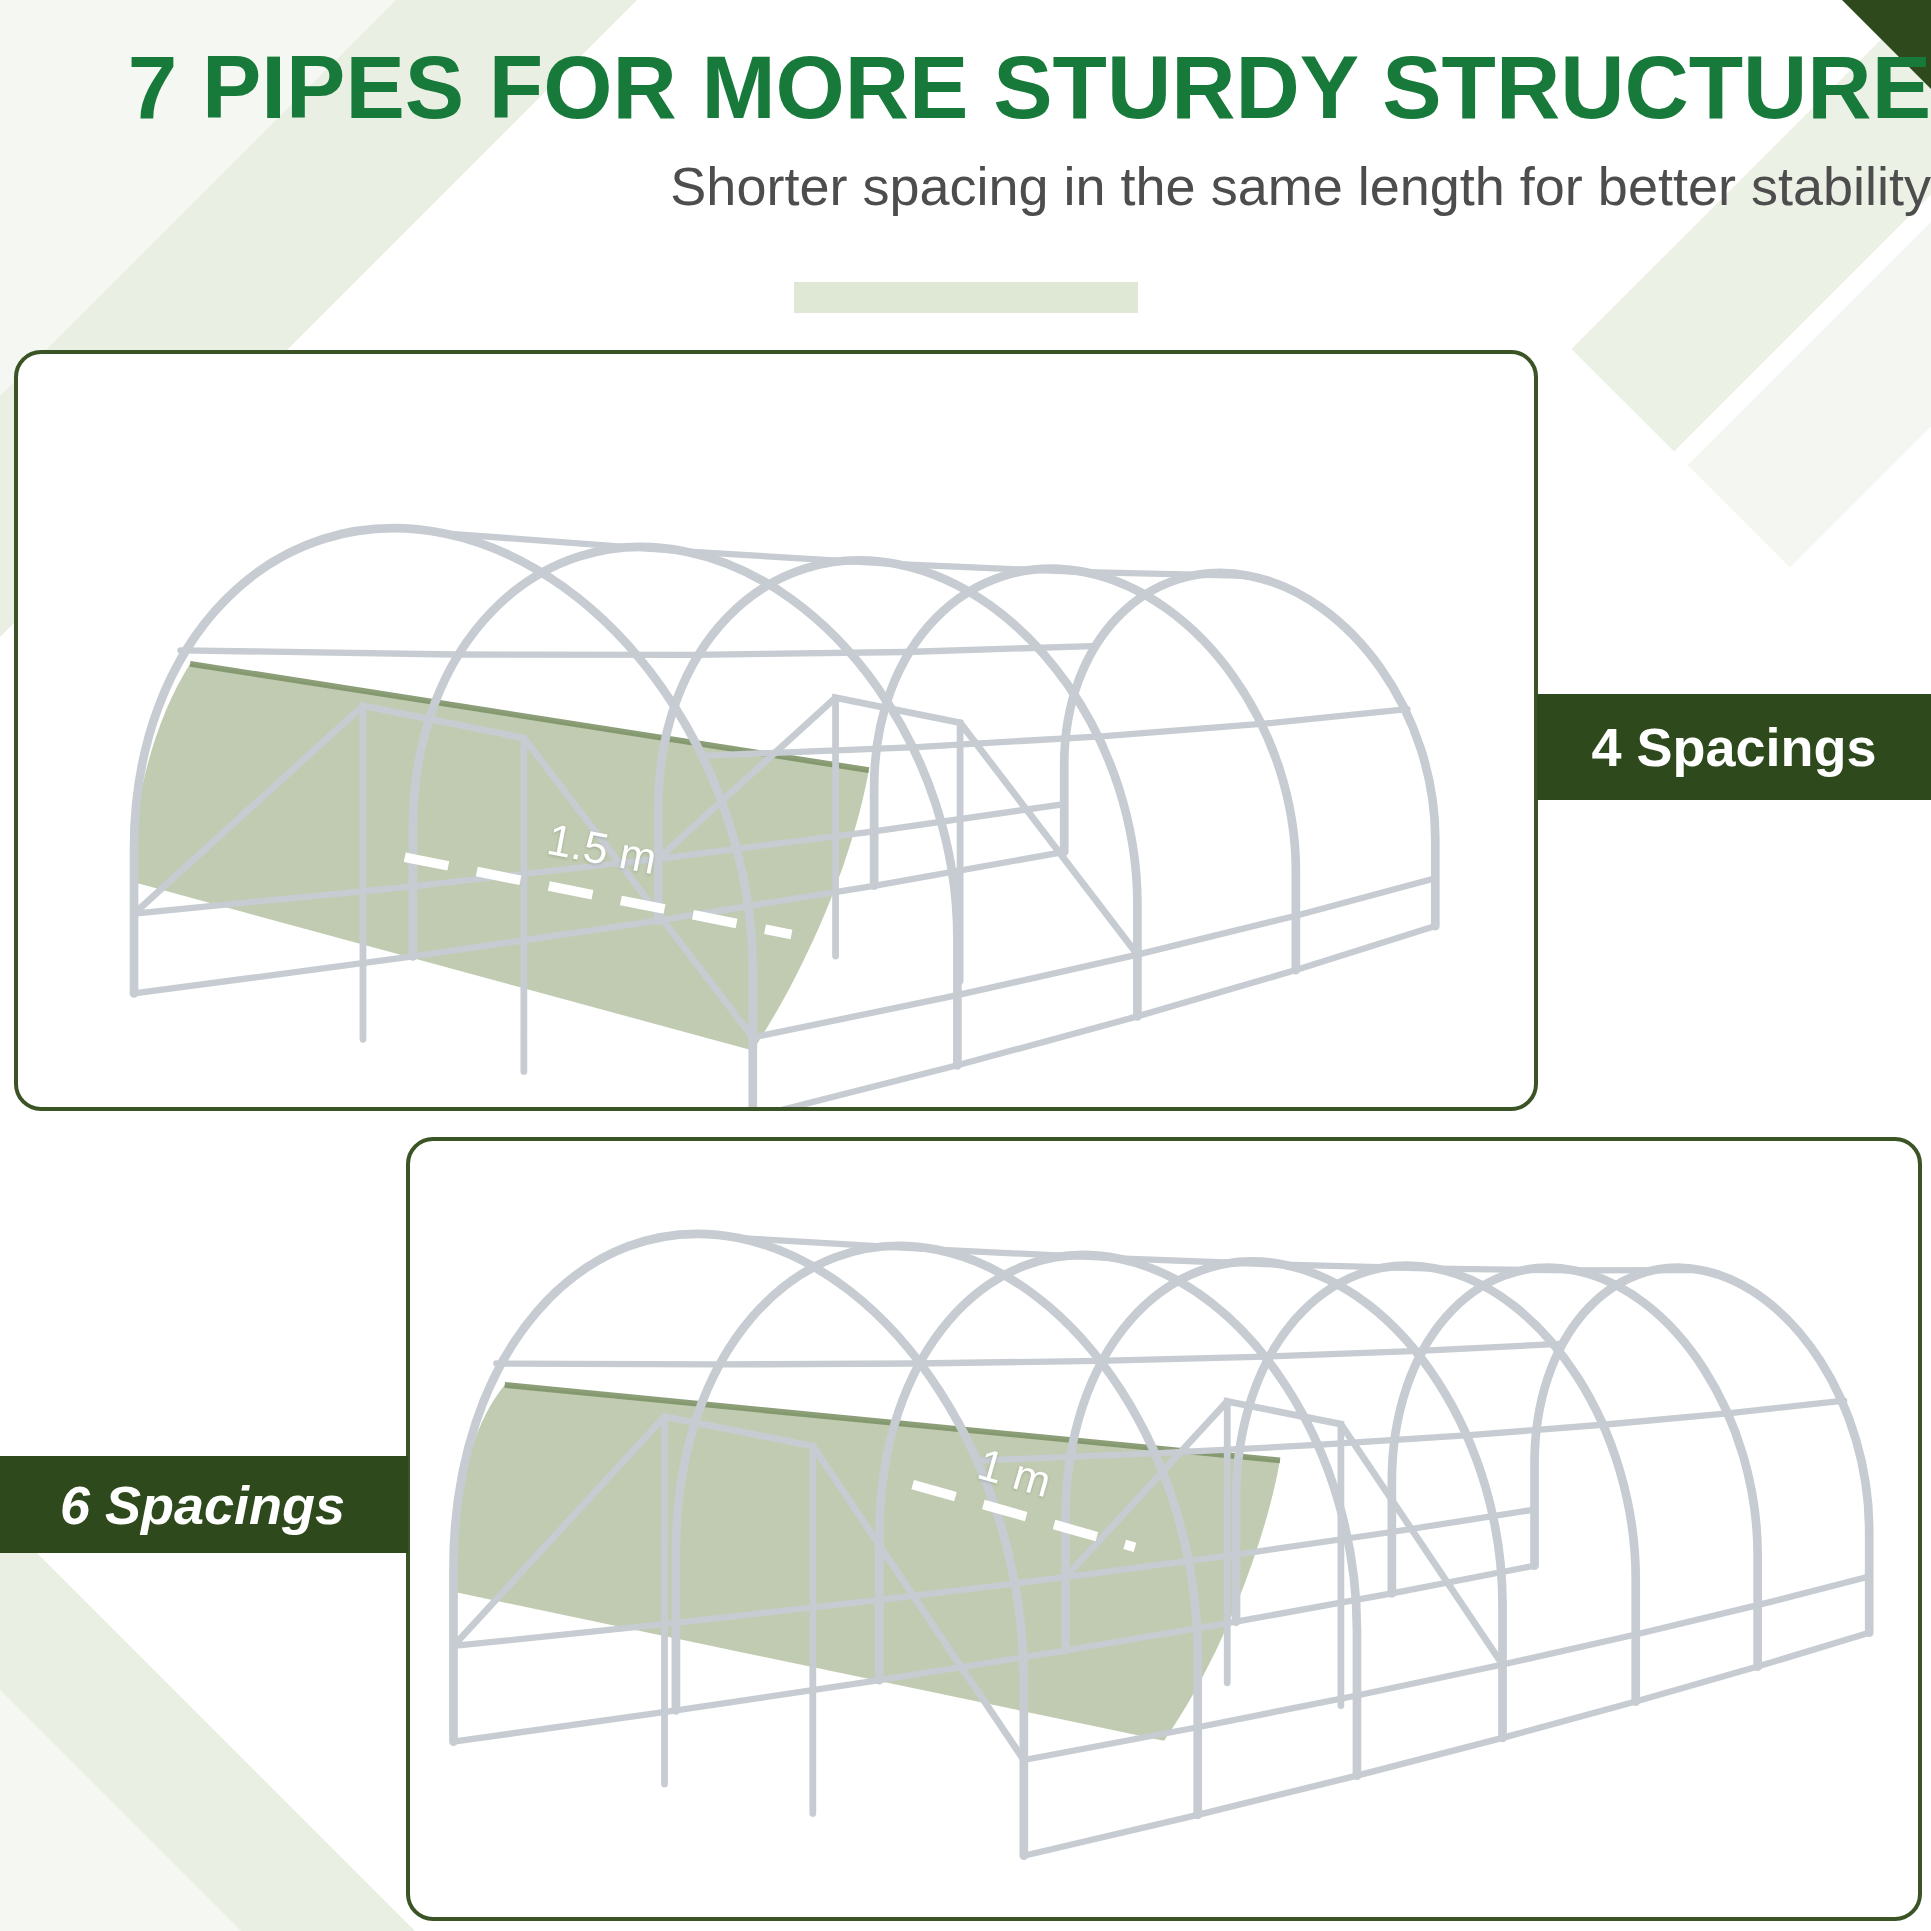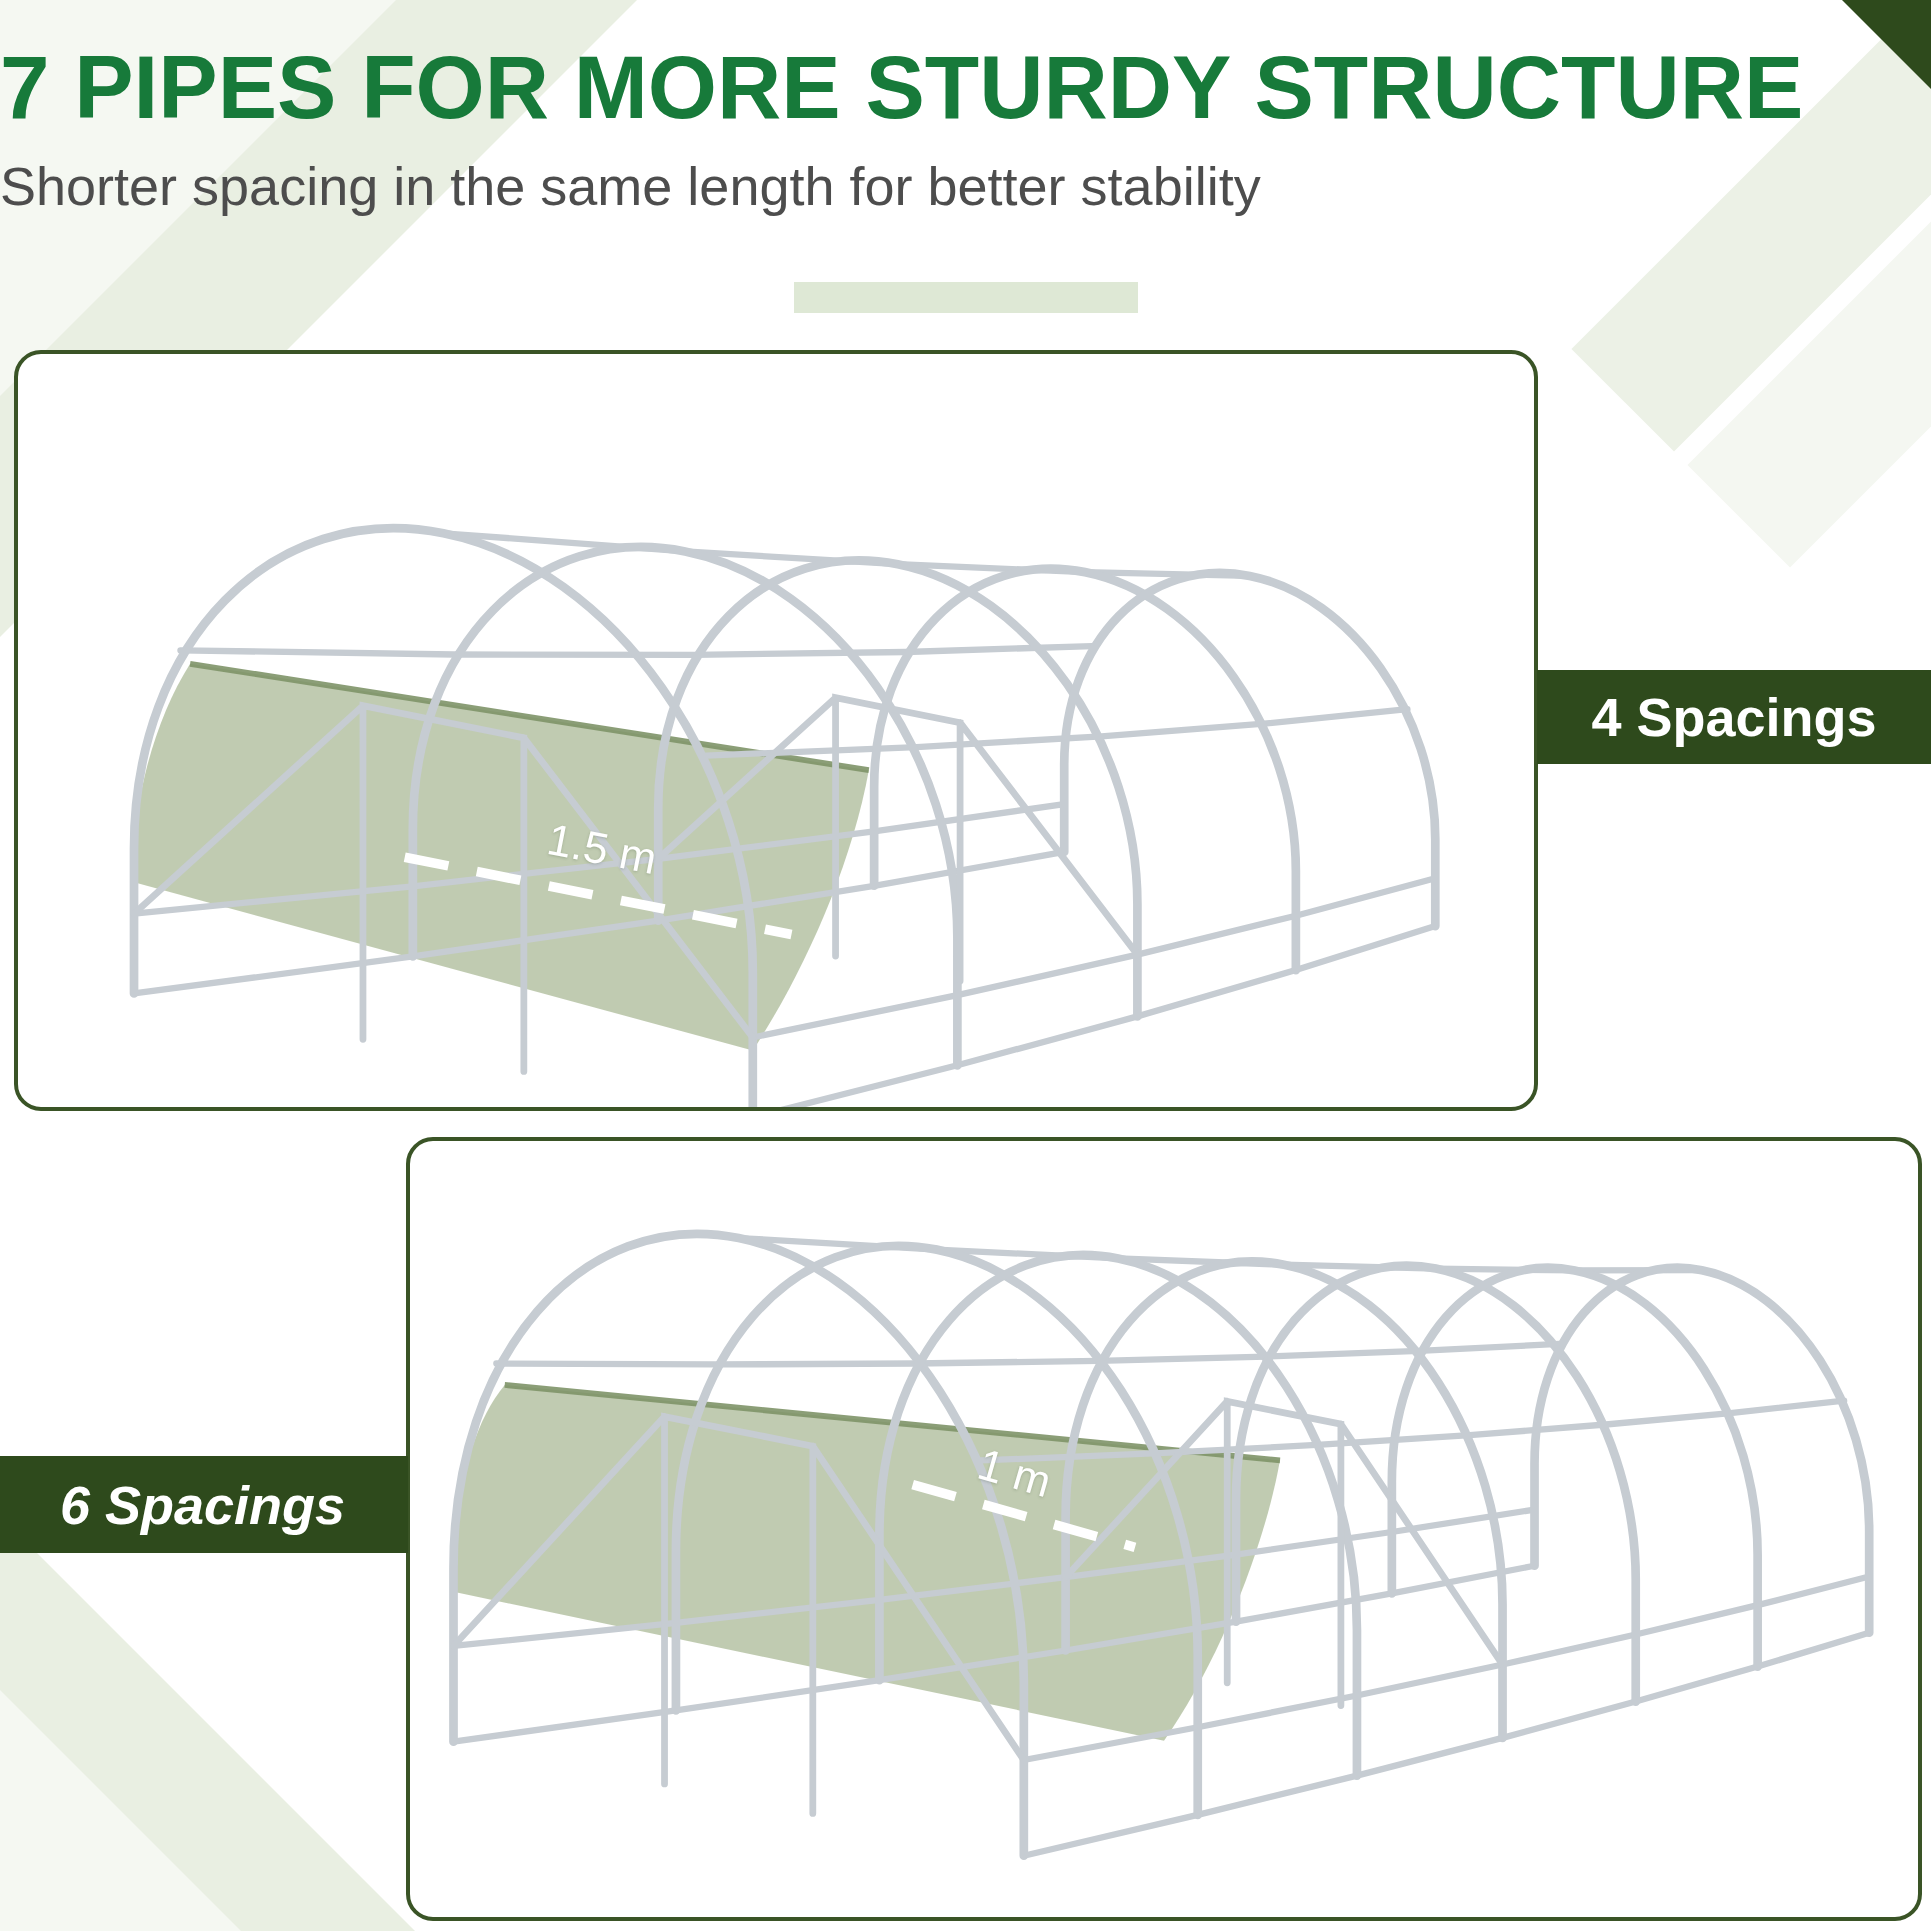--- a/index.html
+++ b/index.html
@@ -27,21 +27,21 @@
             right:-203px; top:116px; transform: rotate(-45deg); }
   .chev-b { width:599px; height:145px; background:#f4f7f1;
             right:-319px; top:232px; transform: rotate(-45deg); }
   .corner-tr { top:0; right:0; width:89px; height:89px;
                background: var(--badge-green, #2e4a1c);
                clip-path: polygon(0 0, 100% 0, 100% 100%); }
   .accent-bar { position:absolute; z-index:1; left:794px; top:282px;
                 width:344px; height:31px; background:#dee8d5; }
 
   
-  .header { position:absolute; z-index:2; top:41px; left:0; right:0; text-align:left; }
+  .header { position:absolute; z-index:2; top:41px; left:0; right:0; text-align:right; }
   .title {
     font-size: 89px; font-weight: 800; letter-spacing: 0;
     color: var(--title-green, #177a3a); line-height: 1.05;
   }
   .subtitle { margin-top: 21px; font-size: 54px; font-weight: 400; color: #4d4d4d; }
 
   
   .panel {
     position: absolute; z-index: 2; background: #ffffff;
     border: 4.8px solid var(--panel-border-green, #3a5426);
@@ -59,21 +59,21 @@
   .m-top    { left:529px; top:470px; transform: rotate(11deg); }
   .m-bottom { left:568px; top:307px; transform: rotate(16deg); }
 
   
   .badge {
     position:absolute; z-index:4;
     background: var(--badge-green, #2e4a1c); color:#ffffff;
     font-size:54px; font-weight:700;
     display:flex; align-items:center;
   }
-  .badge-top    { left:1537px; top:670px;  width:394px; height:94px;  justify-content:center; }
+  .badge-top    { left:1537px; top:694px;  width:394px; height:106px;  justify-content:center; }
   .badge-bottom { left:0;      top:1456px; width:408px; height:97px; padding-left:60px;font-style:italic; }
 </style>
 </head>
 <body>
 
 <div class="page">
 
   <div class="decor tri-tl-1"></div>
   <div class="decor tri-tl-2"></div>
   <div class="decor chev-a"></div>

